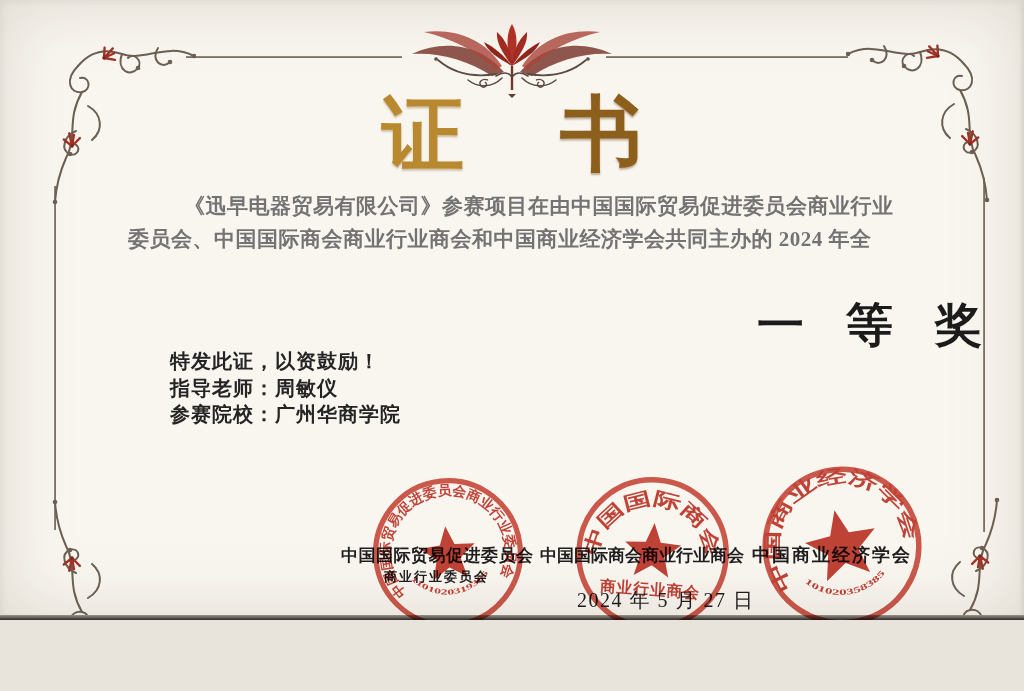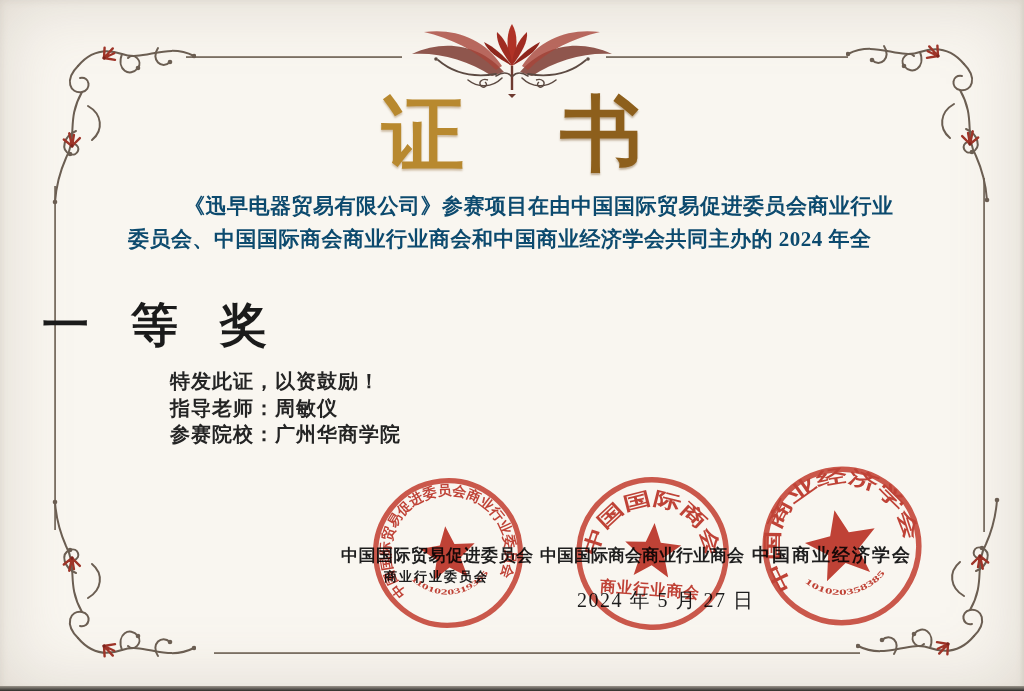--- a/index.html
+++ b/index.html
@@ -1,16 +1,16 @@
 <!DOCTYPE html>
 <html><head>
 <meta charset="utf-8">
 <style>
   html,body{margin:0;padding:0;background:#e8e4dc;}
-  .page{position:relative;width:1024px;height:691px;background:#f9f6f0;overflow:hidden;
+  .page{position:relative;width:1024px;height:620px;background:#f9f6f0;overflow:hidden;
         font-family:"Liberation Serif", serif;
         box-shadow:inset 0 0 70px rgba(150,138,120,.28), inset 0 0 8px rgba(120,110,95,.15);}
   .photo-bottom-edge{position:absolute;left:0;right:0;bottom:0;height:5px;
         background:linear-gradient(180deg,#9a948a,#2e2c29);}
   .photo-right-edge{position:absolute;top:0;bottom:0;right:0;width:4px;background:linear-gradient(270deg,#d9d4ca,transparent);}
   .hline{position:absolute;height:2px;background:linear-gradient(180deg,#9a8f82,#6f655a);}
   .vline{position:absolute;width:2px;background:linear-gradient(90deg,#9a8f82,#6f655a);}
   #line-top-l{left:186px;top:56px;width:216px;}
   #line-top-r{left:606px;top:56px;width:242px;}
   #line-left{left:54px;top:186px;height:344px;}
@@ -28,29 +28,29 @@
   #top-ornament{position:absolute;left:384px;top:14px;width:256px;height:86px;}
 
   
   .title{position:absolute;left:0;right:0;top:92px;text-align:center;font-weight:700;
          font-size:82px;line-height:86px;color:#a9761f;letter-spacing:0;}
   .title .t1{color:#b8892f;margin-right:96px;text-shadow:0 2px 2px rgba(125,80,20,.35);}
   .title .t2{color:#8d5f1c;text-shadow:0 2px 2px rgba(105,65,15,.4);}
 
   
   .body-par{position:absolute;left:128px;top:190px;width:780px;font-size:21px;font-weight:700;
-            color:#0c4a6e;line-height:33px;letter-spacing:.5px;white-space:nowrap;}
+            color:#737373;line-height:33px;letter-spacing:.5px;white-space:nowrap;}
   .body-par .l1{text-indent:56px;}
 
   
-  .award{position:absolute;left:0;right:0;top:294px;text-align:left;font-size:47px;
+  .award{position:absolute;left:0;right:0;top:294px;text-align:right;font-size:47px;
          font-weight:700;color:#1b1b1b;letter-spacing:42px;text-indent:42px;}
 
   
-  .fields{position:absolute;left:170px;top:368px;font-size:20px;font-weight:700;color:#242424;
+  .fields{position:absolute;left:170px;top:348px;font-size:20px;font-weight:700;color:#242424;
           line-height:26.5px;letter-spacing:1px;}
   .fields .row{white-space:nowrap;}
 
   
   .org{position:absolute;font-weight:700;color:#1e1e1e;white-space:nowrap;z-index:3;}
   #org1a{left:341px;top:544px;font-size:17px;letter-spacing:.5px;}
   #org1b{left:384px;top:568px;font-size:13px;letter-spacing:2px;}
   #org2{left:540px;top:544px;font-size:17px;letter-spacing:0;}
   #org3{left:752px;top:543px;font-size:18px;letter-spacing:2px;}
   #date{left:577px;top:587px;font-size:20px;letter-spacing:1.5px;font-weight:400;color:#1c1c1c;

